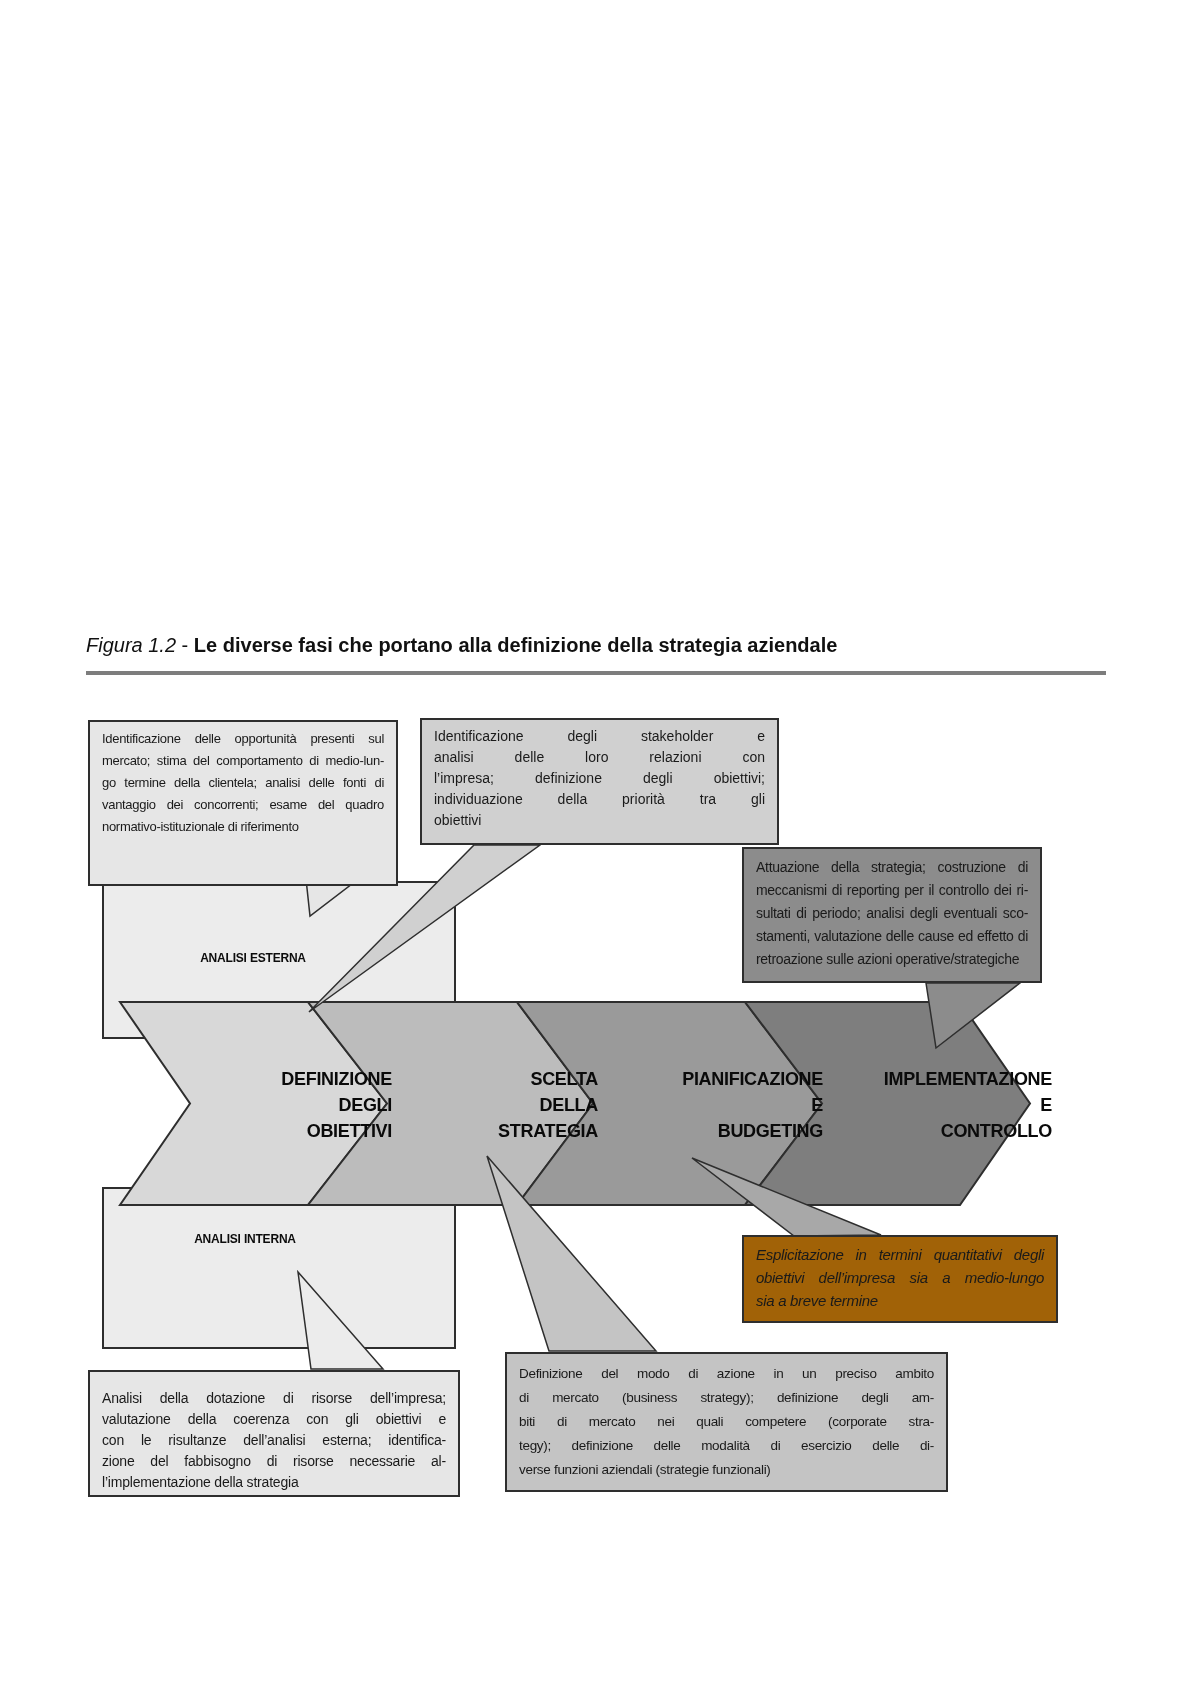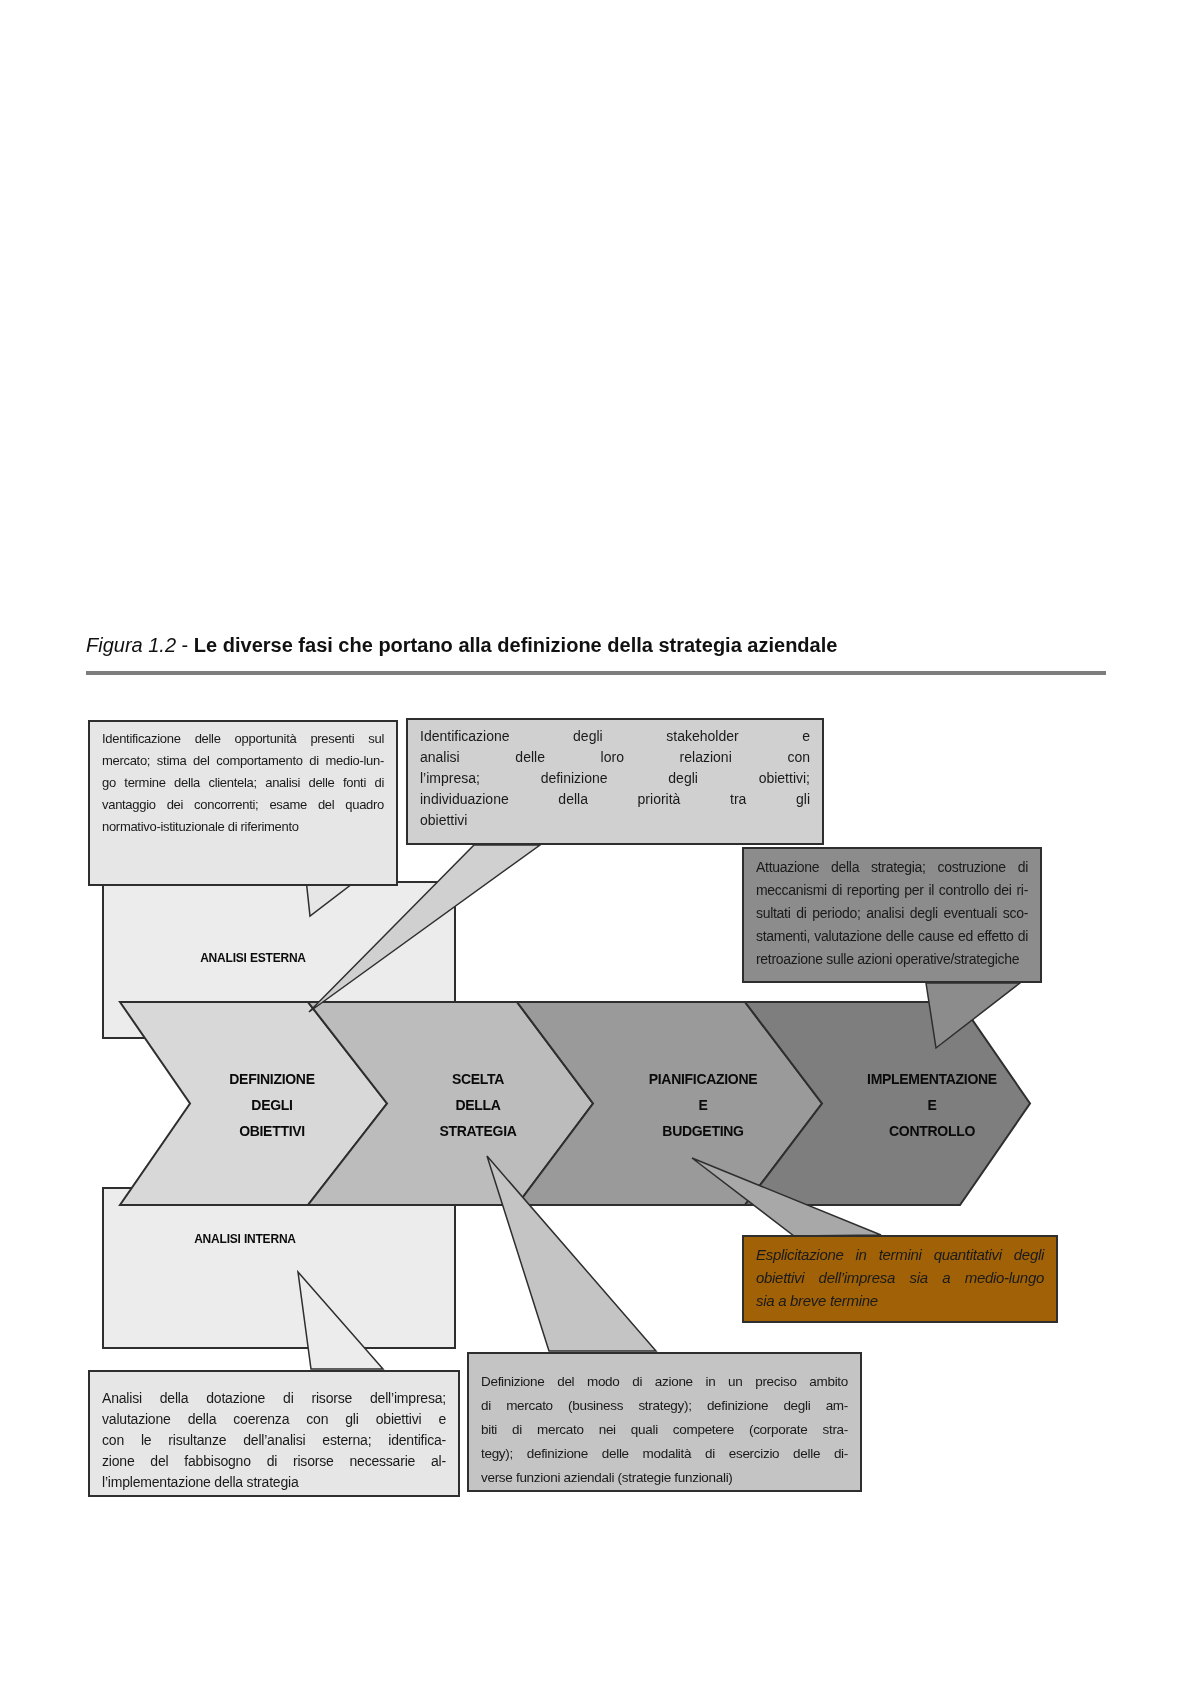--- a/index.html
+++ b/index.html
@@ -8,36 +8,36 @@
   .fig-title{position:absolute;left:86px;top:634px;font-size:20px;white-space:nowrap;color:#111;}
   .fig-label{font-style:italic;}
   .fig-name{font-weight:bold;}
   .rule{position:absolute;left:86px;top:671px;width:1020px;height:4px;background:#7d7d7d;}
   svg.diagram{position:absolute;left:0;top:0;z-index:1;}
   .callout{position:absolute;box-sizing:border-box;border:2px solid #2e2e2e;z-index:3;overflow:hidden;}
   .callout .ln{text-align:justify;text-align-last:justify;white-space:nowrap;}
   .callout .ln.last{text-align-last:left;}
   .c1{left:88px;top:720px;width:310px;height:166px;background:#e6e6e6;padding:6px 12px;
       font-size:13px;letter-spacing:-0.3px;line-height:22px;}
-  .c2{left:406px;top:718px;width:418px;height:127px;background:#d0d0d0;padding:6px 12px;
+  .c2{left:420px;top:718px;width:359px;height:127px;background:#d0d0d0;padding:6px 12px;
       font-size:14px;line-height:21px;}
   .c3{left:742px;top:847px;width:300px;height:136px;background:#8c8c8c;padding:7px 12px;
       font-size:14px;letter-spacing:-0.3px;line-height:23px;}
   .c4{left:88px;top:1370px;width:372px;height:127px;background:#e6e6e6;padding:16px 12px;
       font-size:14px;letter-spacing:-0.2px;line-height:21px;}
   .c5{left:742px;top:1235px;width:316px;height:88px;background:#a16207;padding:6px 12px;
       font-size:15px;letter-spacing:-0.3px;line-height:23px;font-style:italic;}
-  .c6{left:467px;top:1352px;width:395px;height:140px;background:#c4c4c4;padding:16px 12px;
+  .c6{left:505px;top:1352px;width:443px;height:140px;background:#c4c4c4;padding:8px 12px;
       font-size:13.5px;letter-spacing:-0.3px;line-height:24px;}
   .an-label{position:absolute;width:300px;z-index:3;font-weight:bold;font-size:12px;
             text-align:center;letter-spacing:-0.2px;color:#0d0d0d;}
   .an-ext{left:103px;top:951px;}
   .an-int{left:95px;top:1232px;}
-  .phase-label{position:absolute;width:240px;z-index:3;font-weight:bold;font-size:14px;
-               letter-spacing:-0.3px;line-height:26px;text-align:center;top:1066px;color:#0a0a0a;}
+  .phase-label{position:absolute;width:240px;z-index:3;font-weight:bold;font-size:18px;
+               letter-spacing:-0.3px;line-height:26px;text-align:right;top:1066px;color:#0a0a0a;}
   .ph1{left:152px;} .ph2{left:358px;} .ph3{left:583px;} .ph4{left:812px;}
 </style>
 </head>
 <body>
 
 <div class="page">
 
   <div class="fig-title">
     <span class="fig-label">Figura 1.2</span><span> - </span><span class="fig-name">Le diverse fasi che portano alla definizione della strategia aziendale</span>
   </div>

